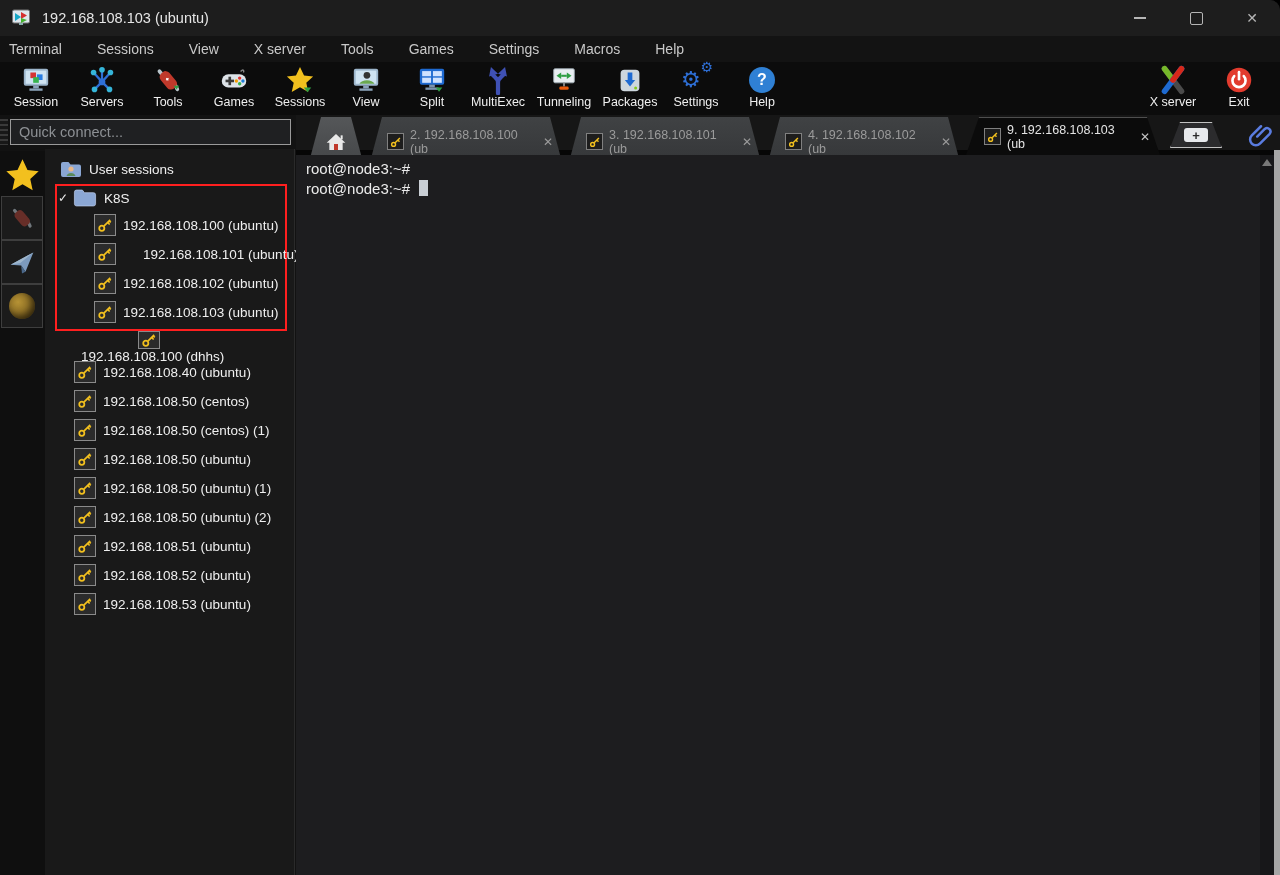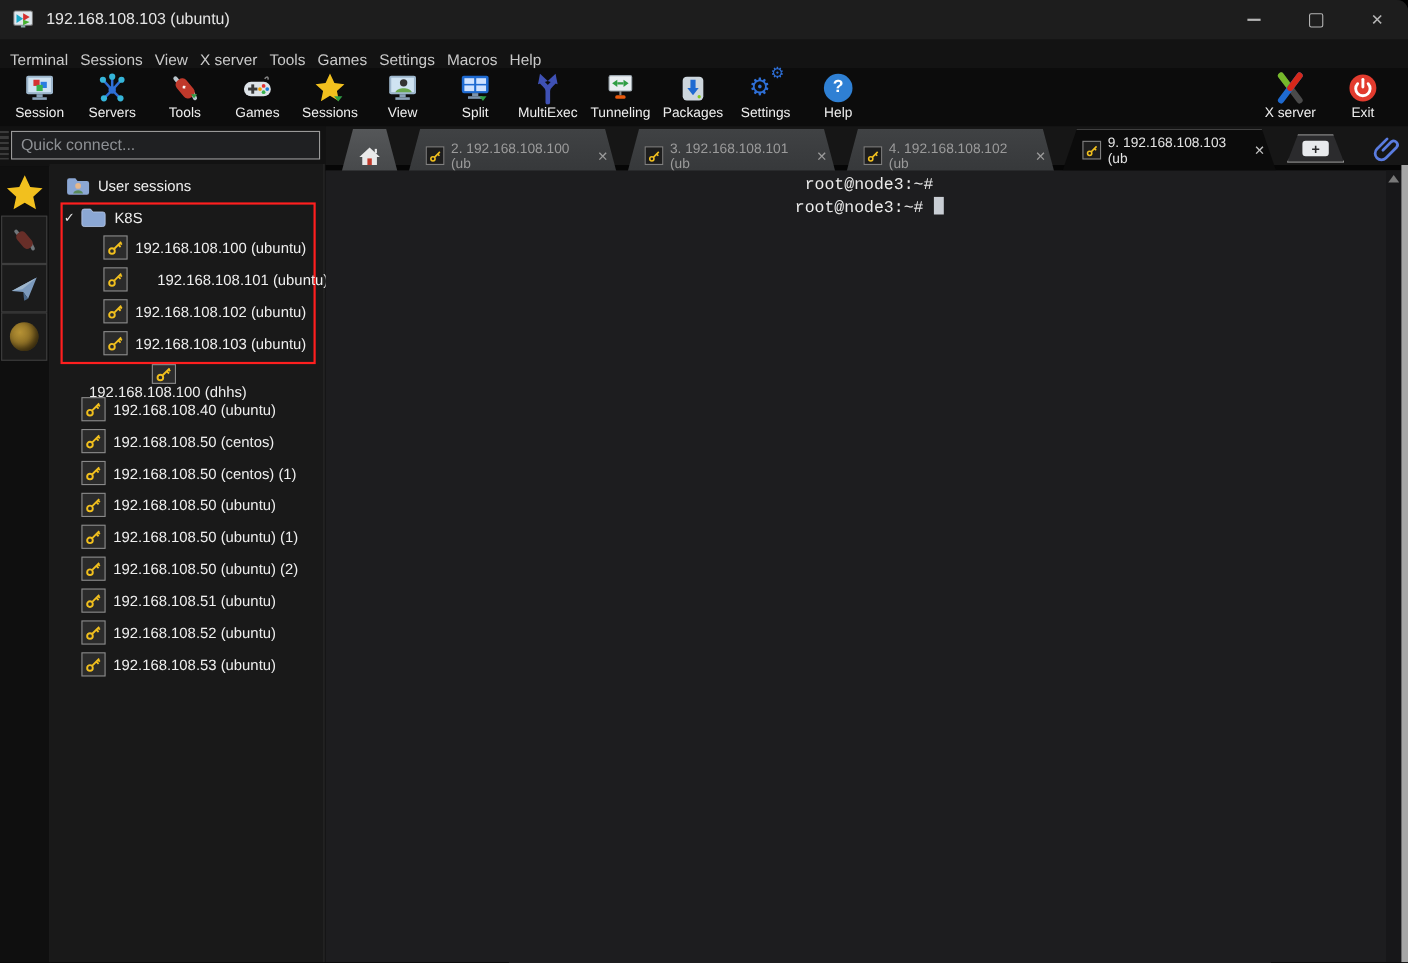--- a/index.html
+++ b/index.html
@@ -12,21 +12,21 @@
   .titlebar .appicon{width:20px;height:18px;margin:0 10px 0 12px;}
   .titlebar .title{color:#e6e6e6;font-size:14.5px;}
   .wincontrols{position:absolute;right:0;top:0;height:36px;display:flex;}
   .winbtn{width:56px;height:36px;display:flex;align-items:center;justify-content:center;color:#b5b5b5;}
   .minbar{width:12px;height:2px;background:#b5b5b5;}
   .maxbox{width:11px;height:11px;border:1.5px solid #b5b5b5;border-radius:2px;}
   .closex{font-size:14px;line-height:1;}
 
   
   .menubar{position:absolute;left:0;top:36px;right:0;height:26px;background:#131313;
-           display:flex;align-items:flex-end;gap:11px;padding-left:9px;}
+           display:flex;align-items:center;gap:35px;padding-left:9px;}
   .menuitem{color:#c9c9c9;font-size:14px;}
 
   
   .toolbar{position:absolute;left:0;top:62px;right:0;height:53px;background:#0c0c0c;}
   .toolgroup{position:absolute;top:2px;display:flex;}
   .toolgroup.left{left:3px;}
   .toolgroup.right{right:8px;}
   .toolbtn{width:66px;height:50px;display:flex;flex-direction:column;align-items:center;justify-content:flex-start;}
   .toolbtn .ticon{height:31px;display:flex;align-items:center;justify-content:center;}
   .toolbtn .tlabel{color:#efefef;font-size:12.5px;margin-top:0px;}
@@ -80,21 +80,21 @@
              display:flex;align-items:center;justify-content:center;flex:0 0 auto;}
   .newtab{position:absolute;left:874px;top:7px;width:52px;height:26px;background:#2b2b2d;
           border:1.5px solid #c2c2c2;box-sizing:border-box;display:flex;align-items:center;justify-content:center;
           clip-path:polygon(10px 0,calc(100% - 10px) 0,100% 100%,0 100%);}
   .newtab .plus{width:24px;height:14px;border-radius:3px;background:#e8eaed;color:#2b2b2d;font-weight:bold;
                 font-size:13px;line-height:13px;display:flex;align-items:center;justify-content:center;}
   .clipbtn{position:absolute;left:952px;top:8px;width:26px;height:26px;}
 
   
   .terminal{position:absolute;left:296px;top:40px;right:6px;bottom:0;background:#1d1d1f;
-            font-family:Liberation Mono, monospace;font-size:15px;line-height:20px;color:#ebebeb;text-align:center;}
+            font-family:Liberation Sans, sans-serif;font-size:15px;line-height:20px;color:#ebebeb;}
   .termpad{padding:4px 0 0 10px;}
   .termline{white-space:pre;}
   .cursor{display:inline-block;width:9px;height:16px;background:#c9ced4;vertical-align:-2px;margin-left:9px;}
   .termscroll{position:absolute;right:0;top:0;width:14px;bottom:0;background:#171719;}
   .scrollup{position:absolute;top:4px;left:2px;width:0;height:0;
             border-left:5px solid transparent;border-right:5px solid transparent;border-bottom:7px solid #787878;}
   .rightedge{position:absolute;right:0;top:35px;width:6px;bottom:0;background:#a6a6a6;}
 </style>
 </head>
 <body>

